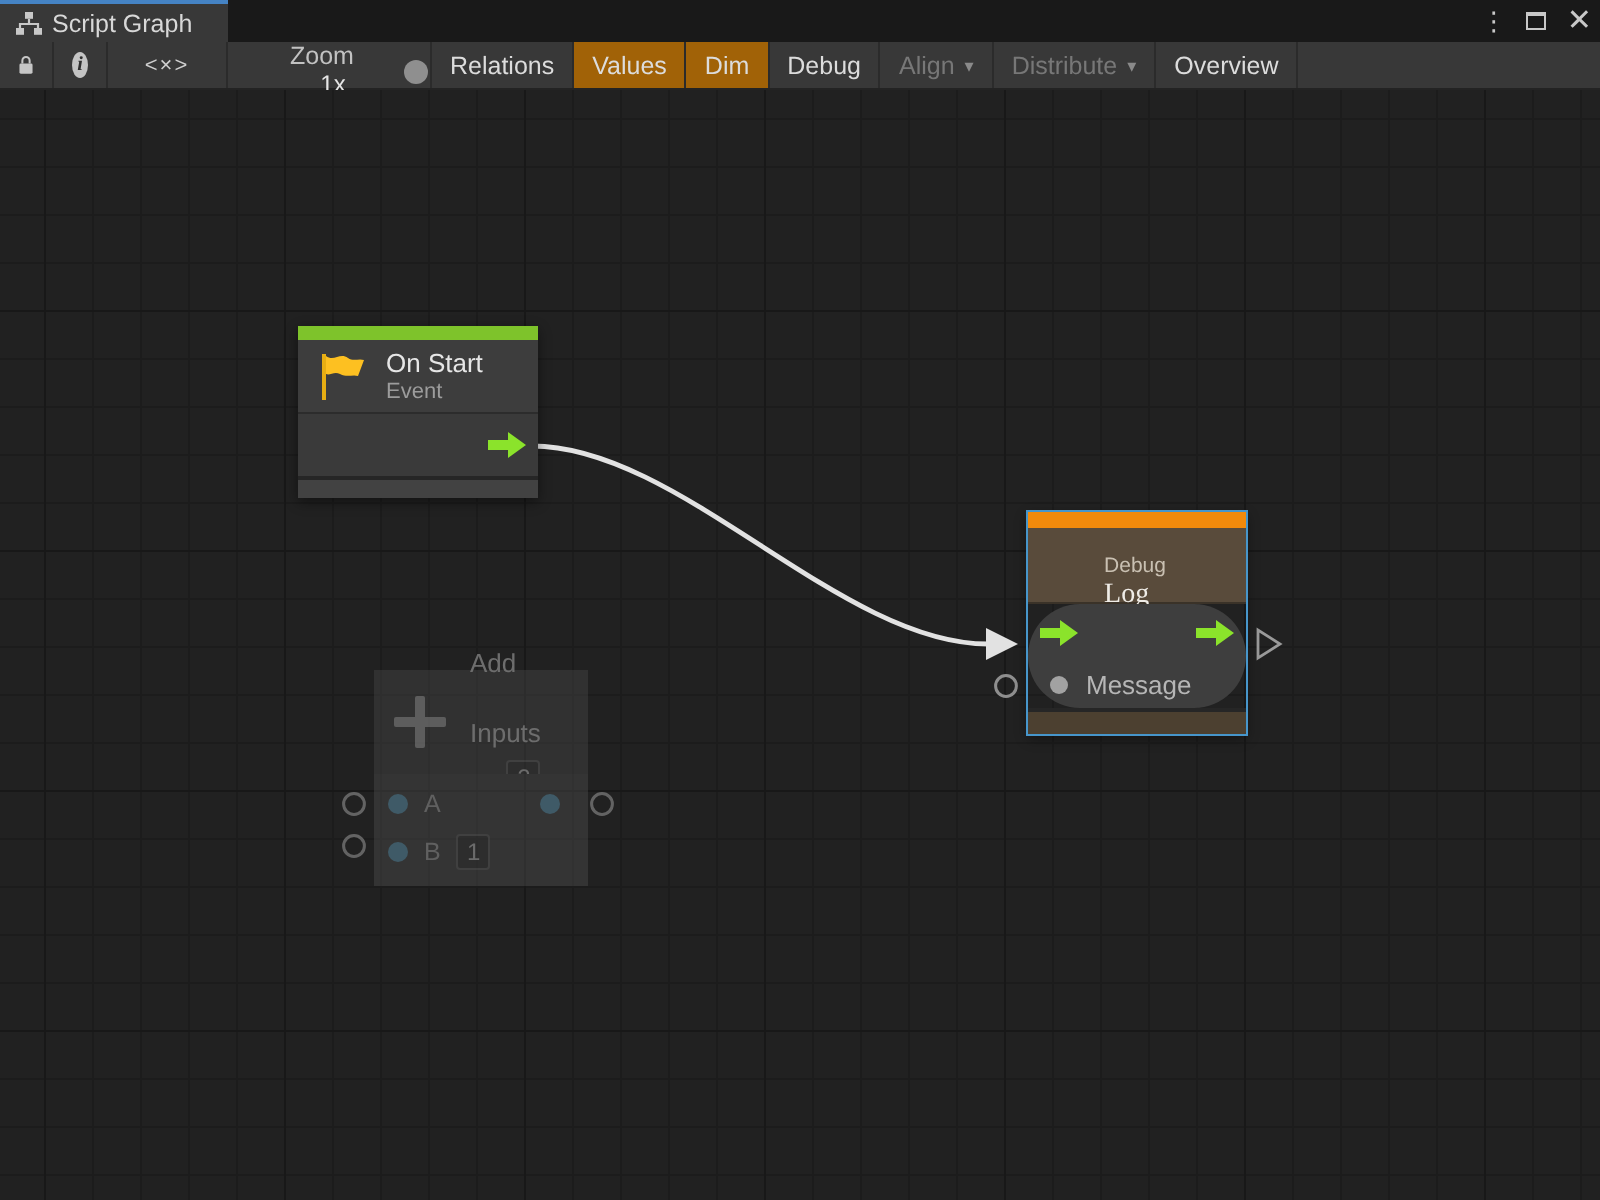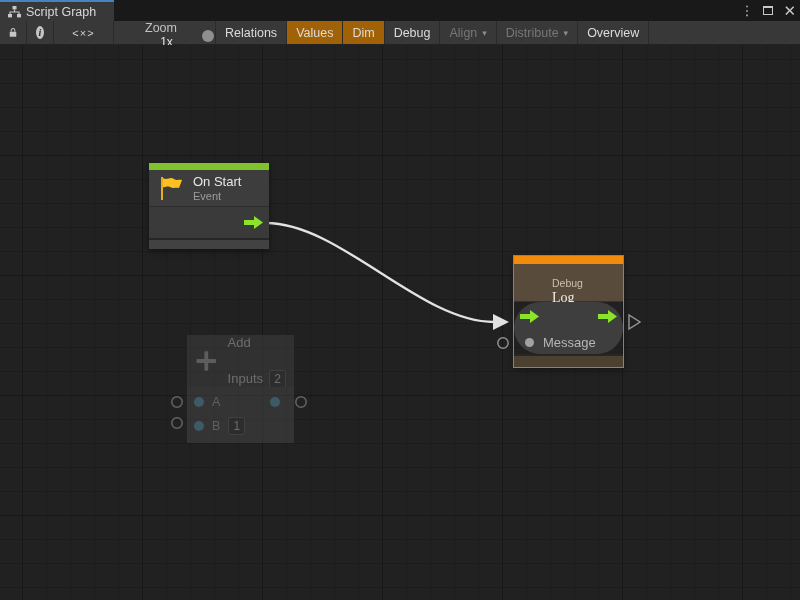--- a/index.html
+++ b/index.html
@@ -77,21 +77,21 @@
   .msg-row { display:flex; align-items:center; gap:9px; padding-left:5px; height:16px; }
   .msg-dot { width:9px; height:9px; border-radius:50%; background:#a2a2a2; }
   .msg-label { color:#b6b6b6; font-size:13px; }
   .debug-log .node-footer { background:#4c4030; height:13px; }
 
   
   .add-node { left:187px; top:290px; width:107px; height:108px; opacity:.5; box-shadow:none; }
   .add-node .node-header { background:#414141; height:52px; align-items:center; gap:10px; padding:6px 8px; }
   .add-hdr-col { display:flex; flex-direction:column; gap:20px; }
   .add-title { color:#b9b9b9; font-size:13px; }
-  .inputs-row { display:flex; align-items:center; gap:6px; color:#b9b9b9; font-size:13px; }
+  .inputs-row { display:flex; align-items:flex-end; gap:6px; color:#b9b9b9; font-size:13px;flex-direction:column; }
   .mini-input { width:17px; height:18px; background:#3a3a3a; border:1px solid #606060; border-radius:2px;
     color:#b5b5b5; font-size:12px; display:flex; align-items:center; justify-content:center; }
   .add-node .node-body { background:#474747; flex:1; padding:6px 7px; display:flex; flex-direction:column; gap:6px; }
   .port-row { display:flex; align-items:center; gap:8px; height:18px; }
   .port-dot { width:10px; height:10px; border-radius:50%; background:#5e93ac; flex:0 0 auto; }
   .port-label { color:#9f9f9f; font-size:12.5px; }
   .out-dot { margin-left:auto; margin-right:7px; }
 </style>
 </head>
 <body>

